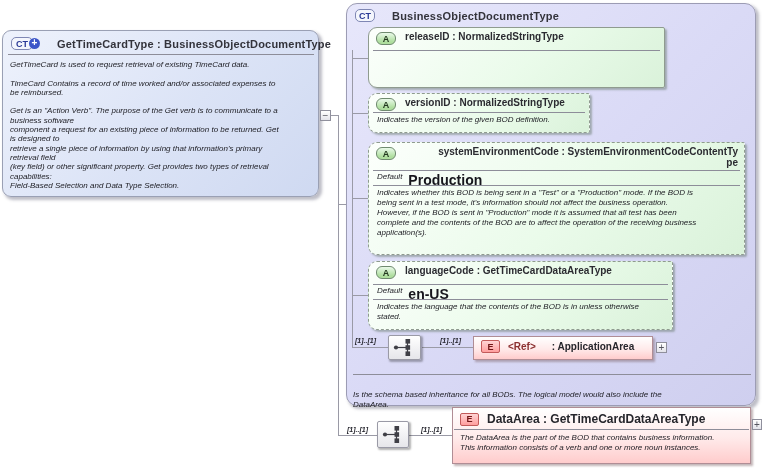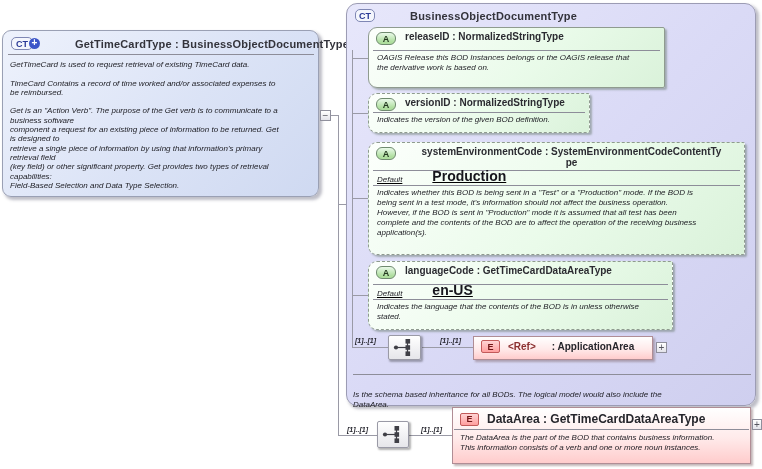--- a/index.html
+++ b/index.html
@@ -15,21 +15,21 @@
           color:#55555f;font-size:10px;line-height:9px;text-align:center;cursor:pointer;}
 
   .card{position:absolute;font-size:7px;font-style:italic;font-weight:bold;color:#26262e;
         white-space:nowrap;}
 
   .shadowed{box-shadow:2.5px 2.5px 3px rgba(110,110,130,.45);}
 
   
   .ct-box{position:absolute;box-sizing:border-box;border:1px solid #9aa0b4;border-radius:9px;
           background:linear-gradient(135deg,#eef2fc 0%,#dbe3f6 55%,#cfd9f1 100%);}
-  .ct-header{display:flex;align-items:center;gap:18px;padding:6px 8px 4px 8px;}
+  .ct-header{display:flex;align-items:center;gap:0;padding:6px 8px 4px 8px;}
   .ct-title{font-weight:bold;font-size:11px;color:#33333b;letter-spacing:.2px;white-space:nowrap;margin-left:17px;}
   .divider{position:absolute;height:1px;background:#8d8d99;}
   .annot{position:absolute;font-size:8px;line-height:9.3px;font-style:italic;color:#1c1c22;
          white-space:pre-line;}
 
   .ct-icon{display:inline-flex;align-items:center;justify-content:center;width:22px;height:13px;
            box-sizing:border-box;border:1px solid #7f87b4;border-radius:5px;background:#f4f6fd;
            font-size:9px;font-weight:bold;color:#2b3a96;}
   .ctplus-wrap{display:inline-flex;align-items:center;}
   .plus-badge{width:11px;height:11px;margin-left:-4px;border-radius:50%;background:#3c55c8;
@@ -45,21 +45,21 @@
             background:linear-gradient(135deg,#fcfffc 0%,#eafbea 55%,#daf2da 100%);
             box-shadow:2px 2px 2px rgba(90,110,95,.45);}
   .attr-box.dashed{border-style:dashed;}
   .attr-header{display:flex;align-items:flex-start;gap:9px;padding:3px 6px 1px 7px;}
   .attr-title{font-weight:bold;font-size:10px;color:#2b2b31;white-space:pre-line;}
   .a-icon{flex:0 0 auto;display:inline-flex;align-items:center;justify-content:center;
           width:20px;height:13px;box-sizing:border-box;border:1px solid #6f8a6f;border-radius:6px;
           background:linear-gradient(#eafaea,#aede9e 80%);font-size:9px;font-weight:bold;color:#23381f;
           margin-top:1px;}
   .attr-div{height:1px;background:#8d8d99;margin:0 4px;}
-  .def-row{display:flex;align-items:flex-end;gap:30px;padding:1px 8px;height:12px;text-decoration:underline;}
+  .def-row{display:flex;align-items:flex-start;gap:6px;padding:1px 8px;height:12px;}
   .def-label{font-size:8px;font-style:italic;color:#1c1c22;}
   .def-value{font-size:14px;font-weight:bold;color:#16161c;}
   .attr-annot{font-size:8px;line-height:10px;font-style:italic;color:#1c1c22;
               padding:2px 8px;white-space:pre-line;}
 
   
   .elem-box{position:absolute;box-sizing:border-box;border:1px solid #b08d95;
             background:linear-gradient(#ffffff 0%,#ffeaea 55%,#ffcccc 100%);
             box-shadow:2px 2px 2px rgba(120,90,95,.45);}
   .elem-header{display:flex;align-items:center;gap:8px;padding:4px 6px 2px 7px;}
@@ -134,37 +134,35 @@
   <div class="line hline" style="left:352px;top:295px;width:16px;"></div>
   <div class="line hline" style="left:352px;top:347px;width:36px;"></div>
   <div class="line hline" style="left:422px;top:347px;width:51px;"></div>
 
   <div class="attr-box" style="left:368px;top:27px;width:297px;height:61px;">
     <div class="attr-header">
       <span class="a-icon">A</span>
       <span class="attr-title">releaseID : NormalizedStringType</span>
     </div>
     <div class="attr-div" style="margin-top:4px;"></div>
-    <div class="attr-annot">OAGIS Release this BOD Instances belongs or the OAGIS release that
-the derivative work is based on.</div>
   </div>
 
   <div class="attr-box dashed" style="left:368px;top:93px;width:222px;height:40px;">
     <div class="attr-header">
       <span class="a-icon">A</span>
       <span class="attr-title">versionID : NormalizedStringType</span>
     </div>
     <div class="attr-div"></div>
     <div class="attr-annot">Indicates the version of the given BOD definition.</div>
   </div>
 
   <div class="attr-box dashed" style="left:368px;top:142px;width:377px;height:113px;">
     <div class="attr-header">
       <span class="a-icon">A</span>
-      <span class="attr-title" style="flex:1;text-align:center;">systemEnvironmentCode : SystemEnvironmentCodeContentTy
+      <span class="attr-title" style="flex:1;text-align:right;">systemEnvironmentCode : SystemEnvironmentCodeContentTy
 pe</span>
     </div>
     <div class="attr-div" style="margin-top:1px;"></div>
     <div class="def-row">
       <span class="def-label">Default</span>
       <span class="def-value">Production</span>
     </div>
     <div class="attr-div"></div>
     <div class="attr-annot">Indicates whether this BOD is being sent in a "Test" or a "Production" mode. If the BOD is
 being sent in a test mode, it's information should not affect the business operation.

